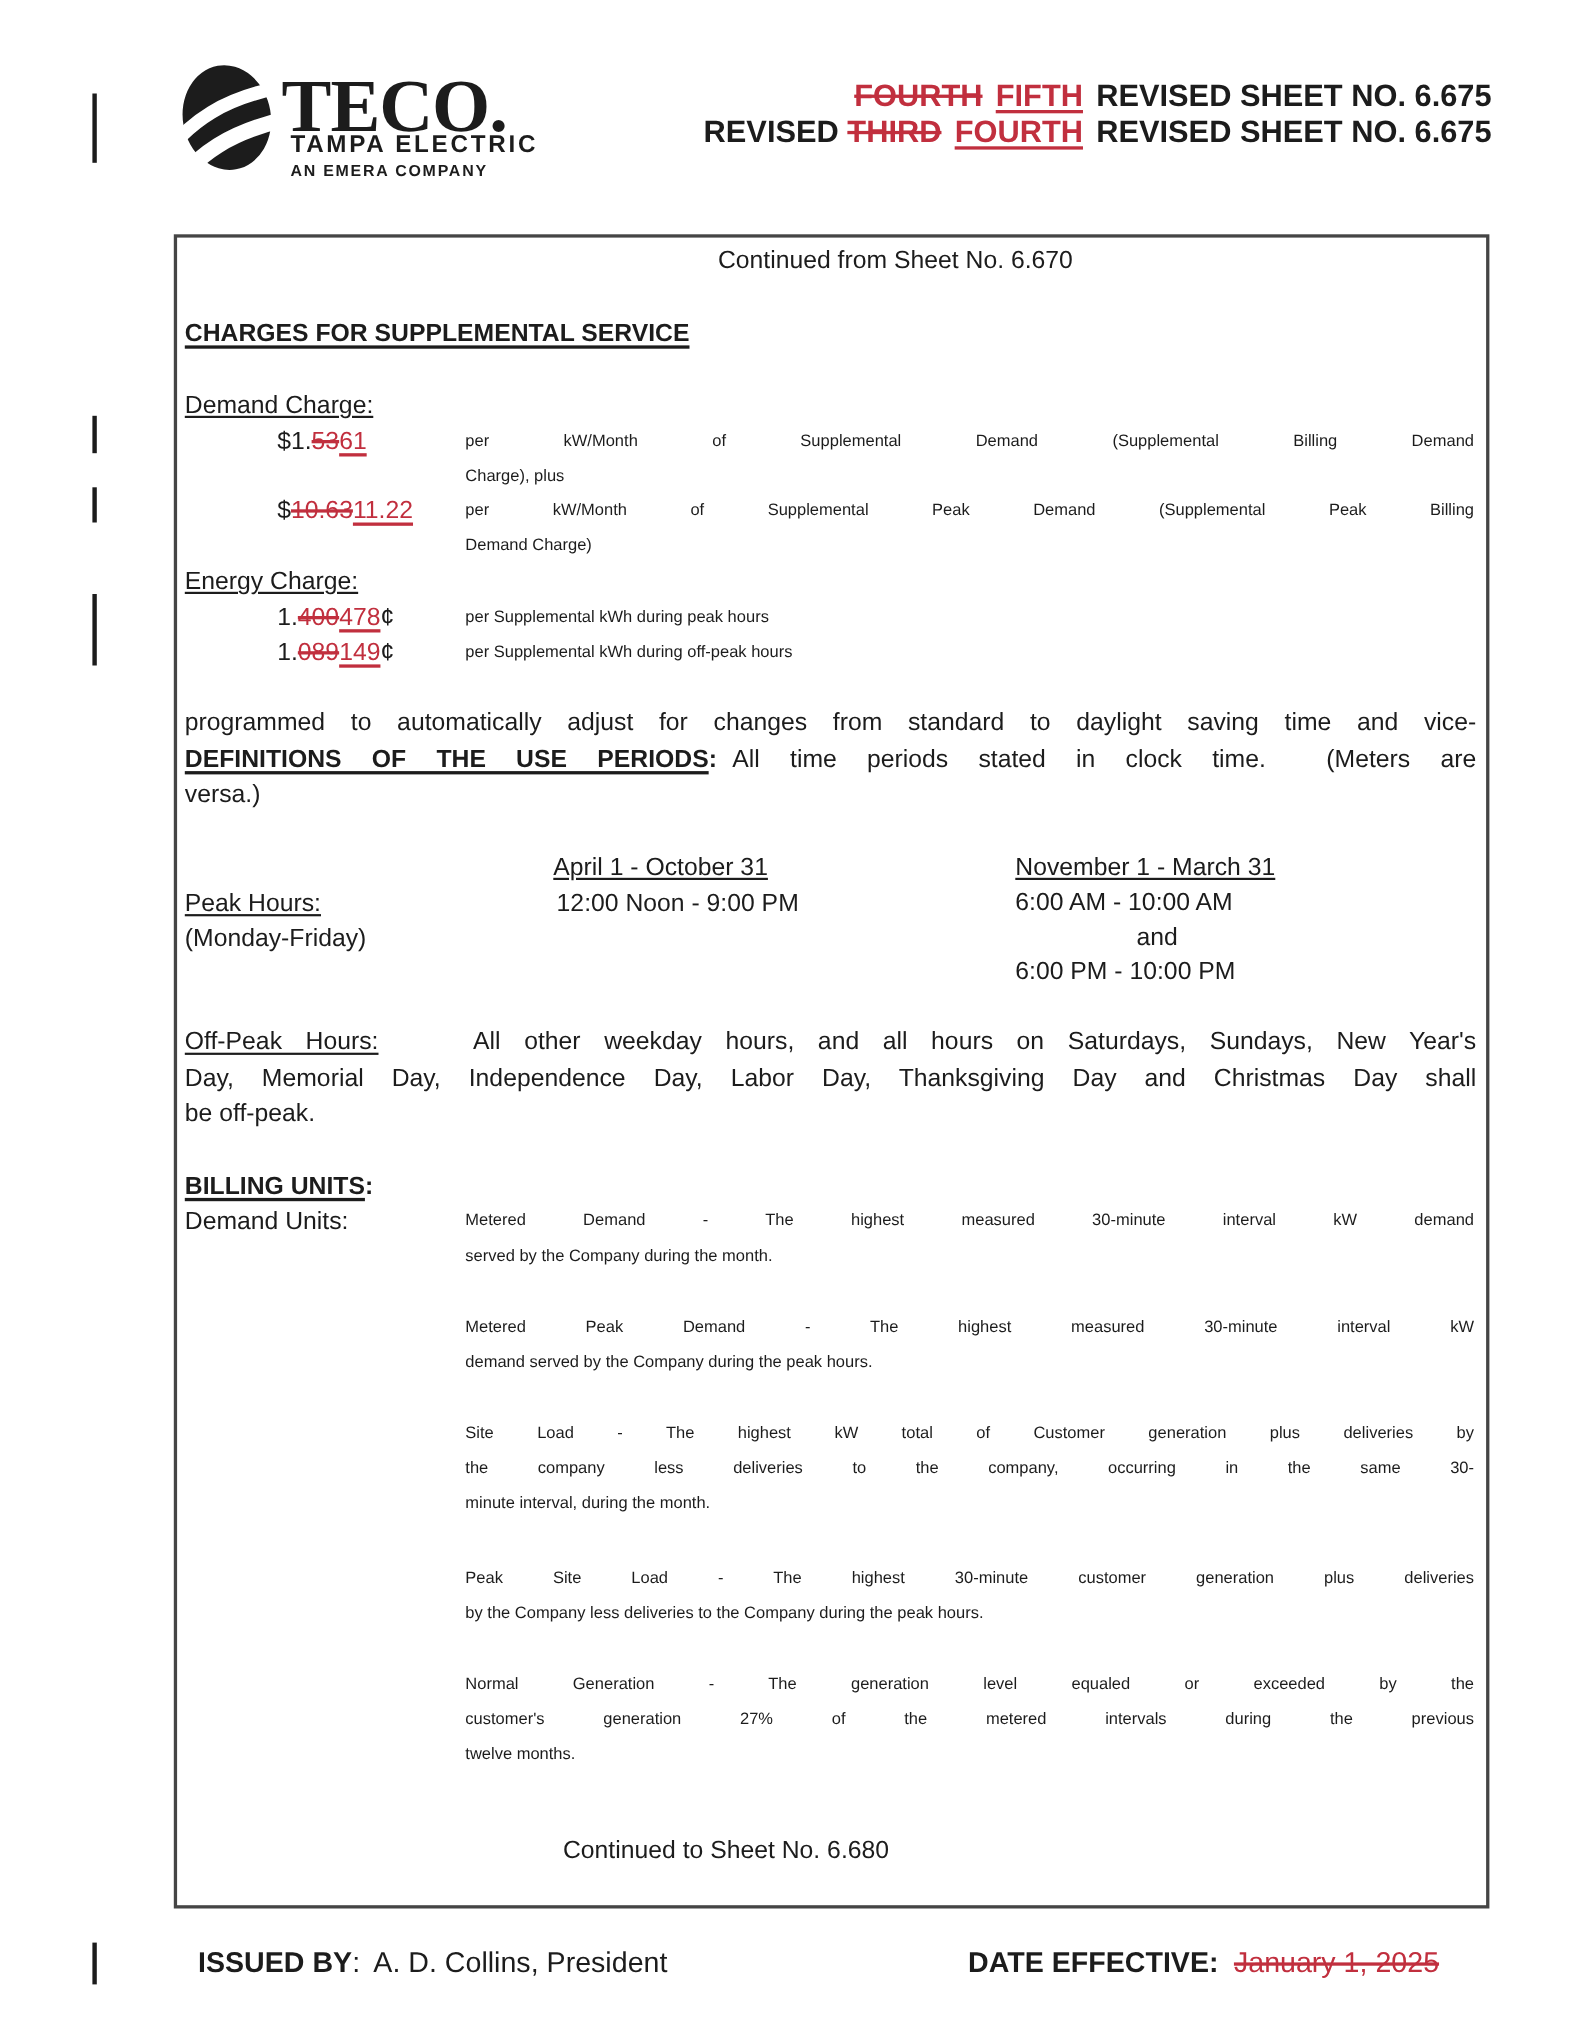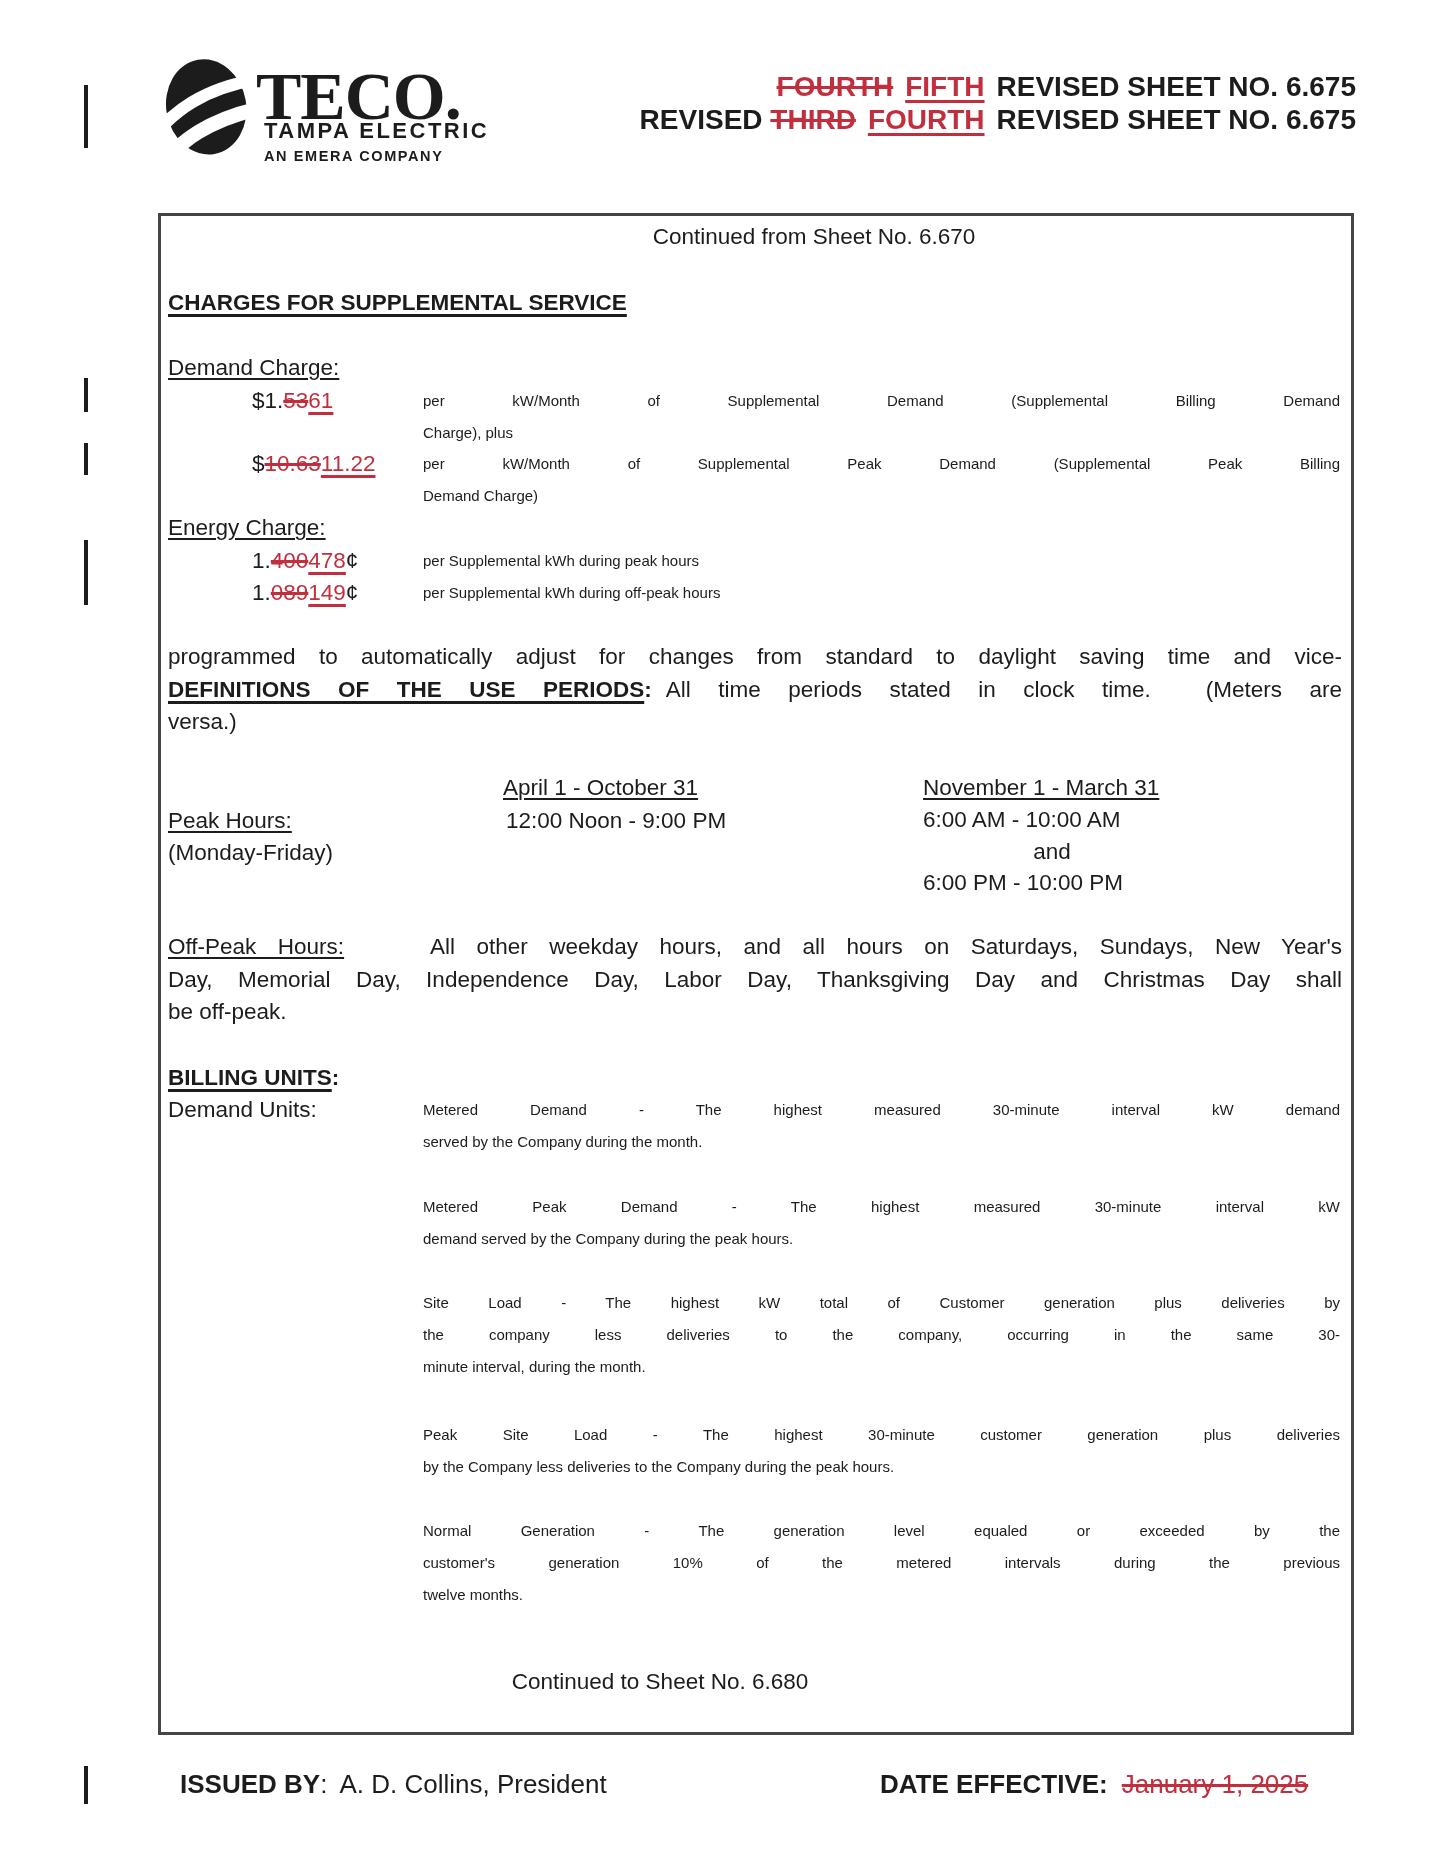--- a/index.html
+++ b/index.html
@@ -146,21 +146,21 @@
       <div class="jl">Site Load - The highest kW total of Customer generation plus deliveries by</div>
       <div class="jl">the company less deliveries to the company, occurring in the same 30-</div>
       <div>minute interval, during the month.</div>
     </div>
   <div class="desccol" style="top:1419px;line-height:32px;">
       <div class="jl">Peak Site Load - The highest 30-minute customer generation plus deliveries</div>
       <div>by the Company less deliveries to the Company during the peak hours.</div>
     </div>
   <div class="desccol" style="top:1515px;line-height:32px;">
       <div class="jl">Normal Generation - The generation level equaled or exceeded by the</div>
-      <div class="jl">customer's generation 10% of the metered intervals during the previous</div>
+      <div class="jl">customer's generation 27% of the metered intervals during the previous</div>
       <div>twelve months.</div>
     </div>
 
   <div class="abs body-txt" style="left:158px;top:1666px;width:1004px;text-align:center;">Continued to Sheet No. 6.680</div>
 
   <div class="abs foot-txt" style="left:180px;top:1769px;"><span class="b">ISSUED BY</span><span style="margin-right:12px;">:</span><span>A. D. Collins, President</span></div>
 
   <div class="abs foot-txt" style="left:880px;top:1769px;text-align:right;"><span class="b">DATE EFFECTIVE:</span><span class="date-struck" style="margin-left:14px;">January 1, 2025</span></div>
 
 </div>

